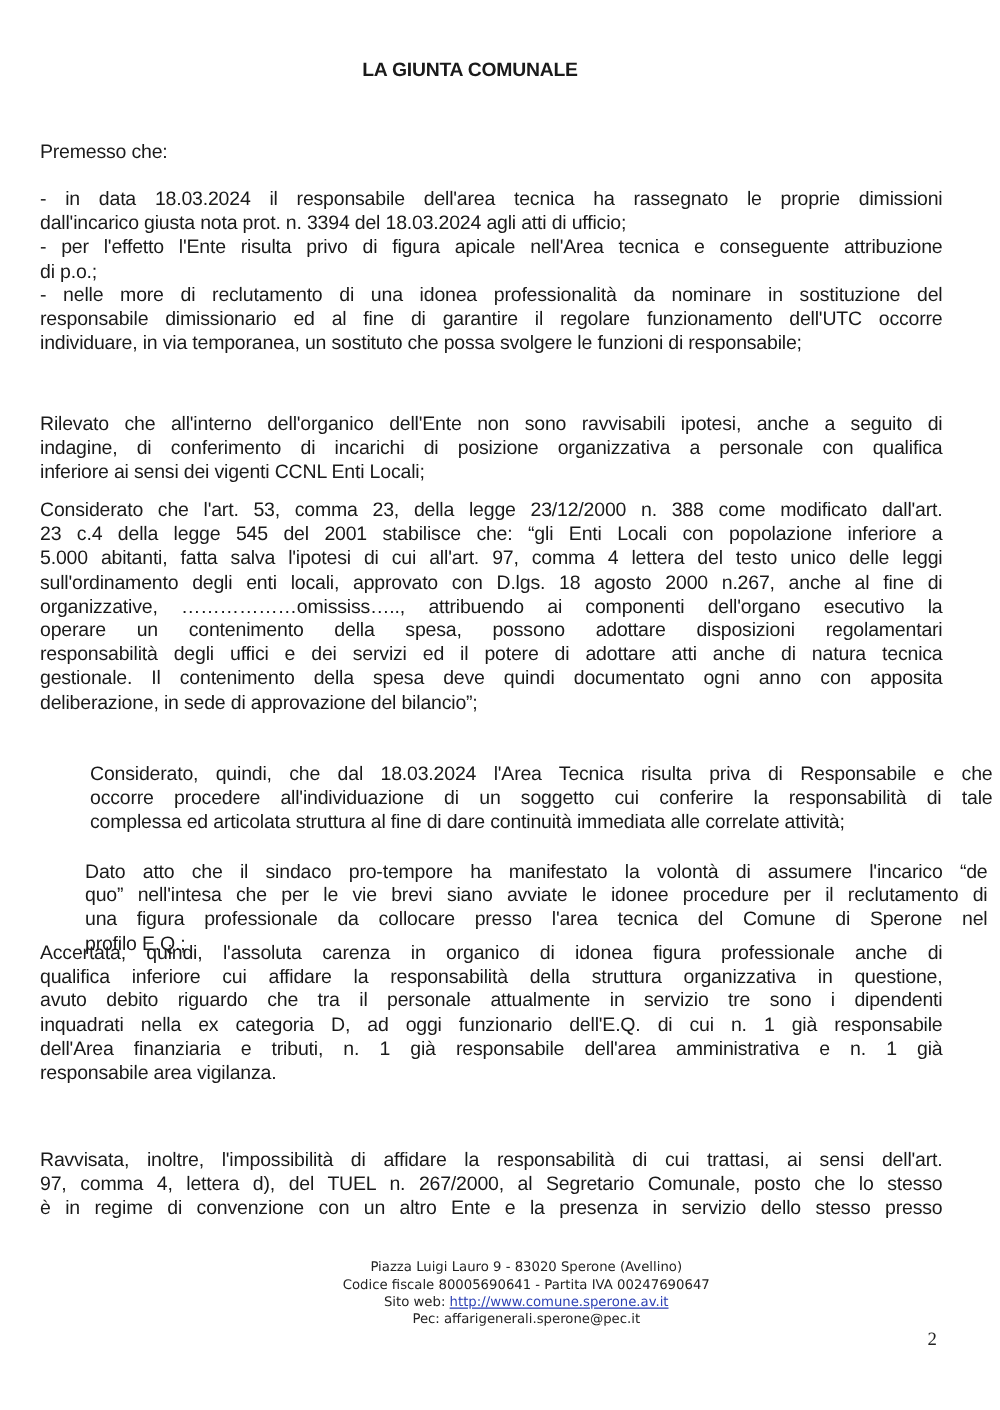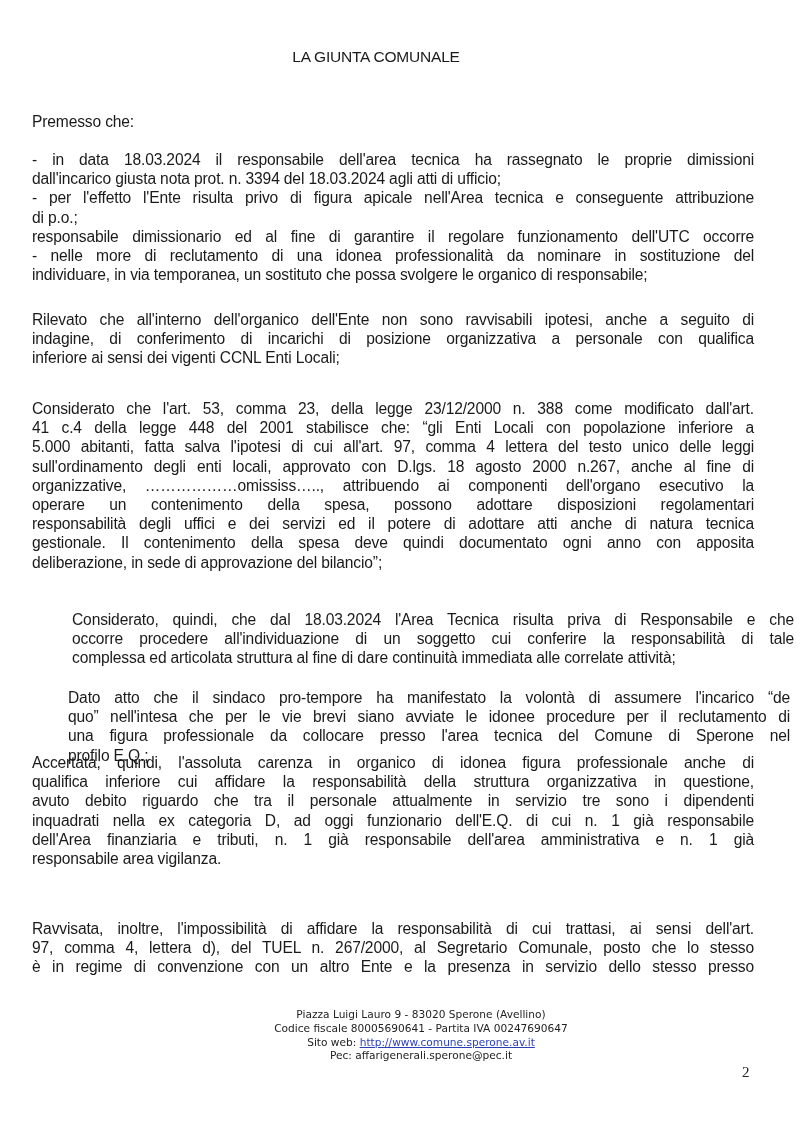--- a/index.html
+++ b/index.html
@@ -20,21 +20,21 @@
       left: 0; top: 0;
       width: 800px;
       height: 1128px;
     }
     .title {
       position: absolute;
       top: 48px;
       left: 0;
       width: 752px;
       text-align: center;
-      font-weight: normal;
+      font-weight: bold;
       font-size: 15.5px;
       letter-spacing: -0.2px;
     }
     .body-text {
       position: absolute;
       left: 32px;
       width: 722px;
       font-size: 15.6px;
       line-height: 19.2px;
       letter-spacing: -0.15px;
@@ -47,21 +47,21 @@
       text-align: justify;
       text-align-last: justify;
       white-space: nowrap;
       height: 19.2px;
     }
     .line.last {
       text-align-last: left;
     }
     .intro { top: 112px; }
     .bullets { top: 150px; }
-    .p1 { top: 310px; }
+    .p1 { top: 330px; }
     .p2 { top: 399px; }
     .p3 { top: 610px; margin-left: 40px; }
     .p4 { top: 688px; margin-left: 36px; }
     .p5 { top: 753px; }
     .p6 { top: 919px; }
 
     .footer {
       position: absolute;
       top: 1008px;
       left: 0;
@@ -101,35 +101,35 @@
   <div class="body-text bullets">
     <div class="para">
       <span class="line">-  in data 18.03.2024 il responsabile dell'area tecnica ha rassegnato le proprie dimissioni</span>
       <span class="line last">dall'incarico giusta nota prot. n. 3394 del 18.03.2024 agli atti di ufficio;</span>
     </div>
     <div class="para">
       <span class="line">- per l'effetto l'Ente risulta privo di figura apicale nell'Area tecnica e conseguente attribuzione</span>
       <span class="line last">di p.o.;</span>
     </div>
     <div class="para">
+      <span class="line">- nelle more di reclutamento di una idonea professionalità da nominare in sostituzione del</span>
       <span class="line">responsabile dimissionario ed al fine di garantire il regolare funzionamento dell'UTC occorre</span>
-      <span class="line">- nelle more di reclutamento di una idonea professionalità da nominare in sostituzione del</span>
-      <span class="line last">individuare, in via temporanea, un sostituto che possa svolgere le organico di responsabile;</span>
+      <span class="line last">individuare, in via temporanea, un sostituto che possa svolgere le funzioni di responsabile;</span>
     </div>
   </div>
 
   <div class="body-text p1">
     <span class="line">Rilevato che all'interno dell'organico dell'Ente non sono ravvisabili ipotesi, anche a seguito di</span>
     <span class="line">indagine, di conferimento di incarichi di posizione organizzativa a personale con qualifica</span>
     <span class="line last">inferiore ai sensi dei vigenti CCNL Enti Locali;</span>
   </div>
 
   <div class="body-text p2">
     <span class="line">Considerato che l'art. 53, comma 23, della legge 23/12/2000 n. 388 come modificato dall'art.</span>
-    <span class="line">41 c.4 della legge 448 del 2001 stabilisce che: “gli Enti Locali con popolazione inferiore a</span>
+    <span class="line">23 c.4 della legge 545 del 2001 stabilisce che: “gli Enti Locali con popolazione inferiore a</span>
     <span class="line">5.000 abitanti, fatta salva l'ipotesi di cui all'art. 97, comma 4 lettera del testo unico delle leggi</span>
     <span class="line">sull'ordinamento degli enti locali, approvato con D.lgs. 18 agosto 2000 n.267, anche al fine di</span>
     <span class="line">organizzative, ………………omississ….., attribuendo ai componenti dell'organo esecutivo la</span>
     <span class="line">operare un contenimento della spesa, possono adottare disposizioni regolamentari</span>
     <span class="line">responsabilità degli uffici e dei servizi ed il potere di adottare atti anche di natura tecnica</span>
     <span class="line">gestionale. Il contenimento della spesa deve quindi documentato ogni anno con apposita</span>
     <span class="line last">deliberazione, in sede di approvazione del bilancio”;</span>
   </div>
 
   <div class="body-text p3">

